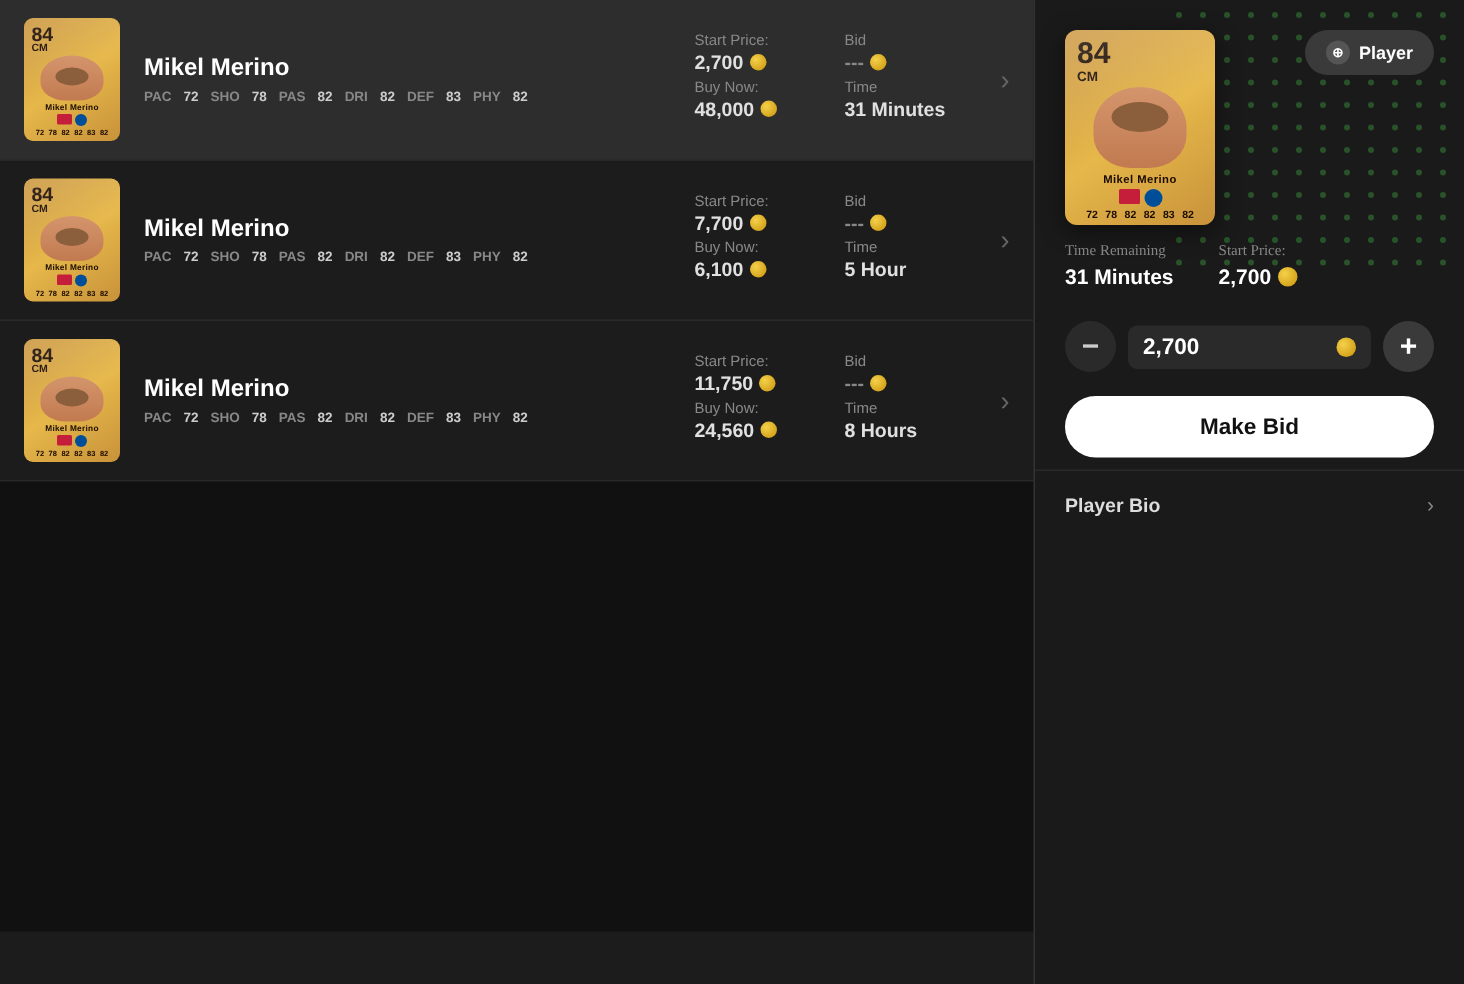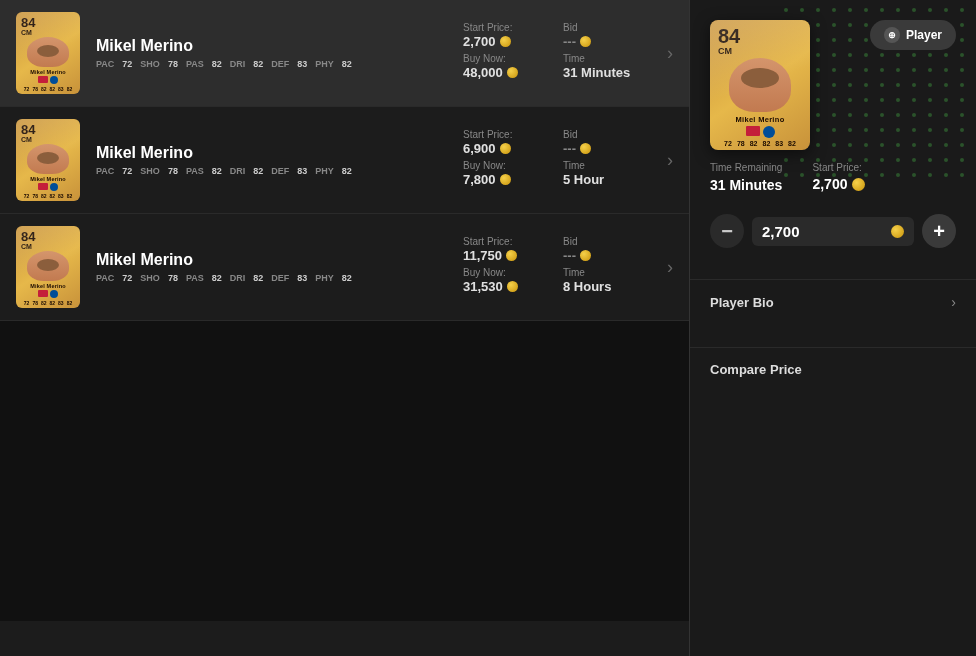--- a/index.html
+++ b/index.html
@@ -357,20 +357,21 @@
     .time-price-section {
       padding: 12px 20px;
       display: flex;
       gap: 30px;
     }
     .info-block label {
       display: block;
       font-size: 10px;
       color: #888;
       margin-bottom: 3px;
+      font-family: Liberation Serif, serif;
     }
     .info-value {
       font-size: 14px;
       font-weight: 700;
       color: #fff;
     }
     .info-value.with-coin {
       display: flex;
       align-items: center;
       gap: 5px;
@@ -452,21 +453,20 @@
     }
 
     
     .info-row {
       border-top: 1px solid #2a2a2a;
       padding: 14px 20px;
       display: flex;
       align-items: center;
       justify-content: space-between;
       cursor: pointer;
-      margin-top: 23px;
     }
     .info-row-label {
       font-size: 13px;
       font-weight: 600;
       color: #ddd;
     }
     .info-row-chevron {
       color: #888;
       font-size: 14px;
     }
@@ -590,37 +590,37 @@
         <span class="stat-value">83</span>
         <span class="stat-label">PHY</span>
         <span class="stat-value">82</span>
       </div>
     </div>
     <div class="price-info">
       <div class="price-row">
         <div class="price-block">
           <div class="price-label">Start Price:</div>
           <div class="price-value">
-            <span>6,900</span>
+            <span>7,700</span>
             <span class="coin-icon-sm"></span>
           </div>
         </div>
         <div class="price-block">
           <div class="price-label">Bid</div>
           <div class="price-value">
             <span class="bid-dashes">---</span>
             <span class="coin-icon-sm"></span>
           </div>
         </div>
       </div>
       <div class="price-row">
         <div class="price-block">
           <div class="price-label">Buy Now:</div>
           <div class="price-value">
-            <span>7,800</span>
+            <span>6,100</span>
             <span class="coin-icon-sm"></span>
           </div>
         </div>
         <div class="price-block">
           <div class="price-label">Time</div>
           <div class="time-value">5 Hour</div>
         </div>
       </div>
     </div>
     <span class="chevron-right">›</span>
@@ -676,21 +676,21 @@
           <div class="price-value">
             <span class="bid-dashes">---</span>
             <span class="coin-icon-sm"></span>
           </div>
         </div>
       </div>
       <div class="price-row">
         <div class="price-block">
           <div class="price-label">Buy Now:</div>
           <div class="price-value">
-            <span>31,530</span>
+            <span>24,560</span>
             <span class="coin-icon-sm"></span>
           </div>
         </div>
         <div class="price-block">
           <div class="price-label">Time</div>
           <div class="time-value">8 Hours</div>
         </div>
       </div>
     </div>
     <span class="chevron-right">›</span>
@@ -895,23 +895,21 @@
 
   <div class="bid-section">
     <button class="bid-minus">−</button>
     <div class="bid-input-wrap">
       <span class="bid-input-val">2,700</span>
       <span class="coin-icon"></span>
     </div>
     <button class="bid-plus">+</button>
   </div>
 
+  <button class="make-bid-btn">Make Bid</button>
 
 
   <div class="info-row">
     <span class="info-row-label">Player Bio</span>
     <span class="info-row-chevron">›</span>
   </div>
 
-  <div class="info-row">
-    <span class="info-row-label">Compare Price</span>
-  </div>
 </div>
 
 </body></html>

